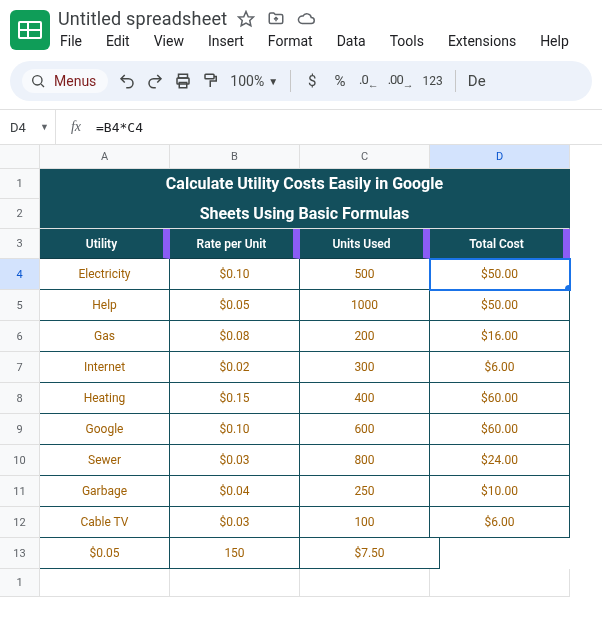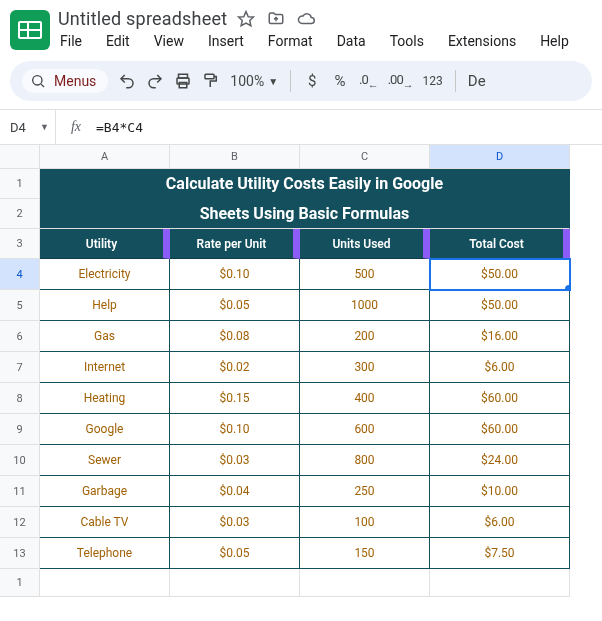--- a/index.html
+++ b/index.html
@@ -341,21 +341,20 @@
           <div class="cell tdata cC h-data">250</div>
           <div class="cell tdata cD h-data">$10.00</div>
         </div>
         <div class="grow">
           <div class="cell tdata cA h-data">Cable TV</div>
           <div class="cell tdata cB h-data">$0.03</div>
           <div class="cell tdata cC h-data">100</div>
           <div class="cell tdata cD h-data">$6.00</div>
         </div>
         <div class="grow">
-          <div class="cell tdata cA h-data">Telephone</div>
           <div class="cell tdata cB h-data">$0.05</div>
           <div class="cell tdata cC h-data">150</div>
           <div class="cell tdata cD h-data">$7.50</div>
         </div>
       </div>
 
     <div class="grow">
       <div class="cell cA h-empty"></div>
       <div class="cell cB h-empty"></div>
       <div class="cell cC h-empty"></div>

